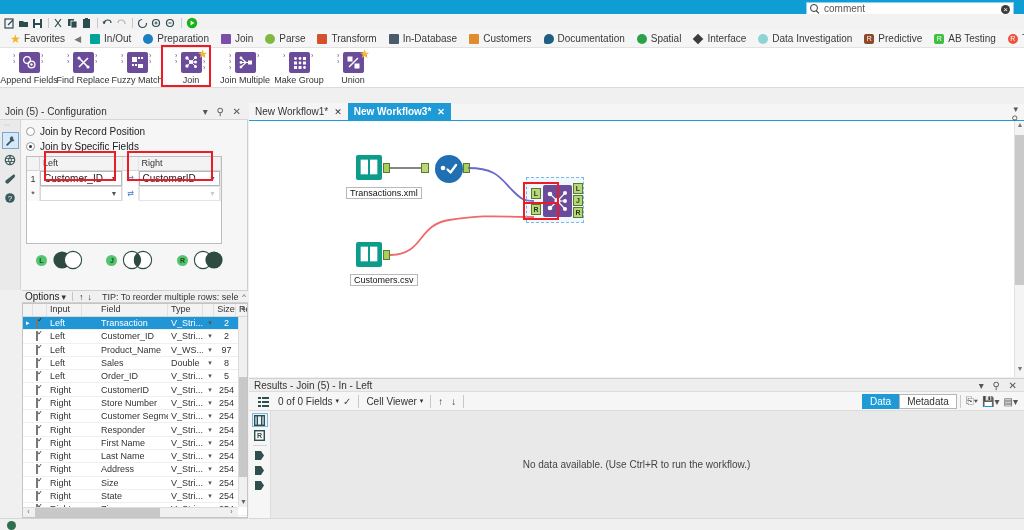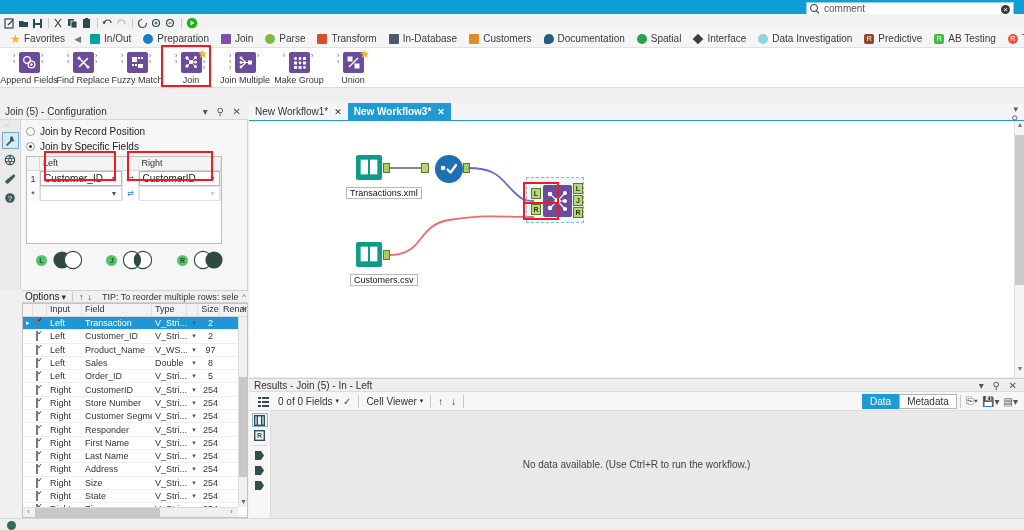--- a/index.html
+++ b/index.html
@@ -225,21 +225,21 @@
 
   .ftable {
     position: absolute; left: 22px; top: 303px; width: 226px; height: 215px;
     background: #fff; border: 1px solid #c4c4c4; overflow: hidden;
   }
   .ft-head { display: flex; height: 13px; background: #f3f3f3; border-bottom: 1px solid #d8d8d8; }
   .ft-h { font-size: 9px; color: #333; padding-left: 3px; border-right: 1px solid #e0e0e0; }
   .c-exp  { width: 10px; flex: 0 0 10px; }
   .c-chk  { width: 14px; flex: 0 0 14px; }
   .c-inp  { width: 35px; flex: 0 0 35px; }
-  .c-fld  { width: 70px; flex: 0 0 70px; }
+  .c-fld  { width: 70px; flex: 0 0 70px; margin-left: 16px; }
   .c-typ  { width: 35px; flex: 0 0 35px; }
   .c-dd   { width: 11px; flex: 0 0 11px; }
   .c-siz  { width: 22px; flex: 0 0 22px; text-align: center; }
   .c-ren  { flex: 1; }
   .ft-row { display: flex; height: 13.3px; align-items: center; border-bottom: 1px solid #efefef; }
   .ft-row.sel { background: #2196d6; color: #fff; }
   .ft-c { font-size: 9px; padding-left: 3px; overflow: hidden; white-space: nowrap; }
   .chkbox {
     width: 8px; height: 8px; border: 1px solid #777; background: #fff;
     position: relative; margin: 0 auto;

